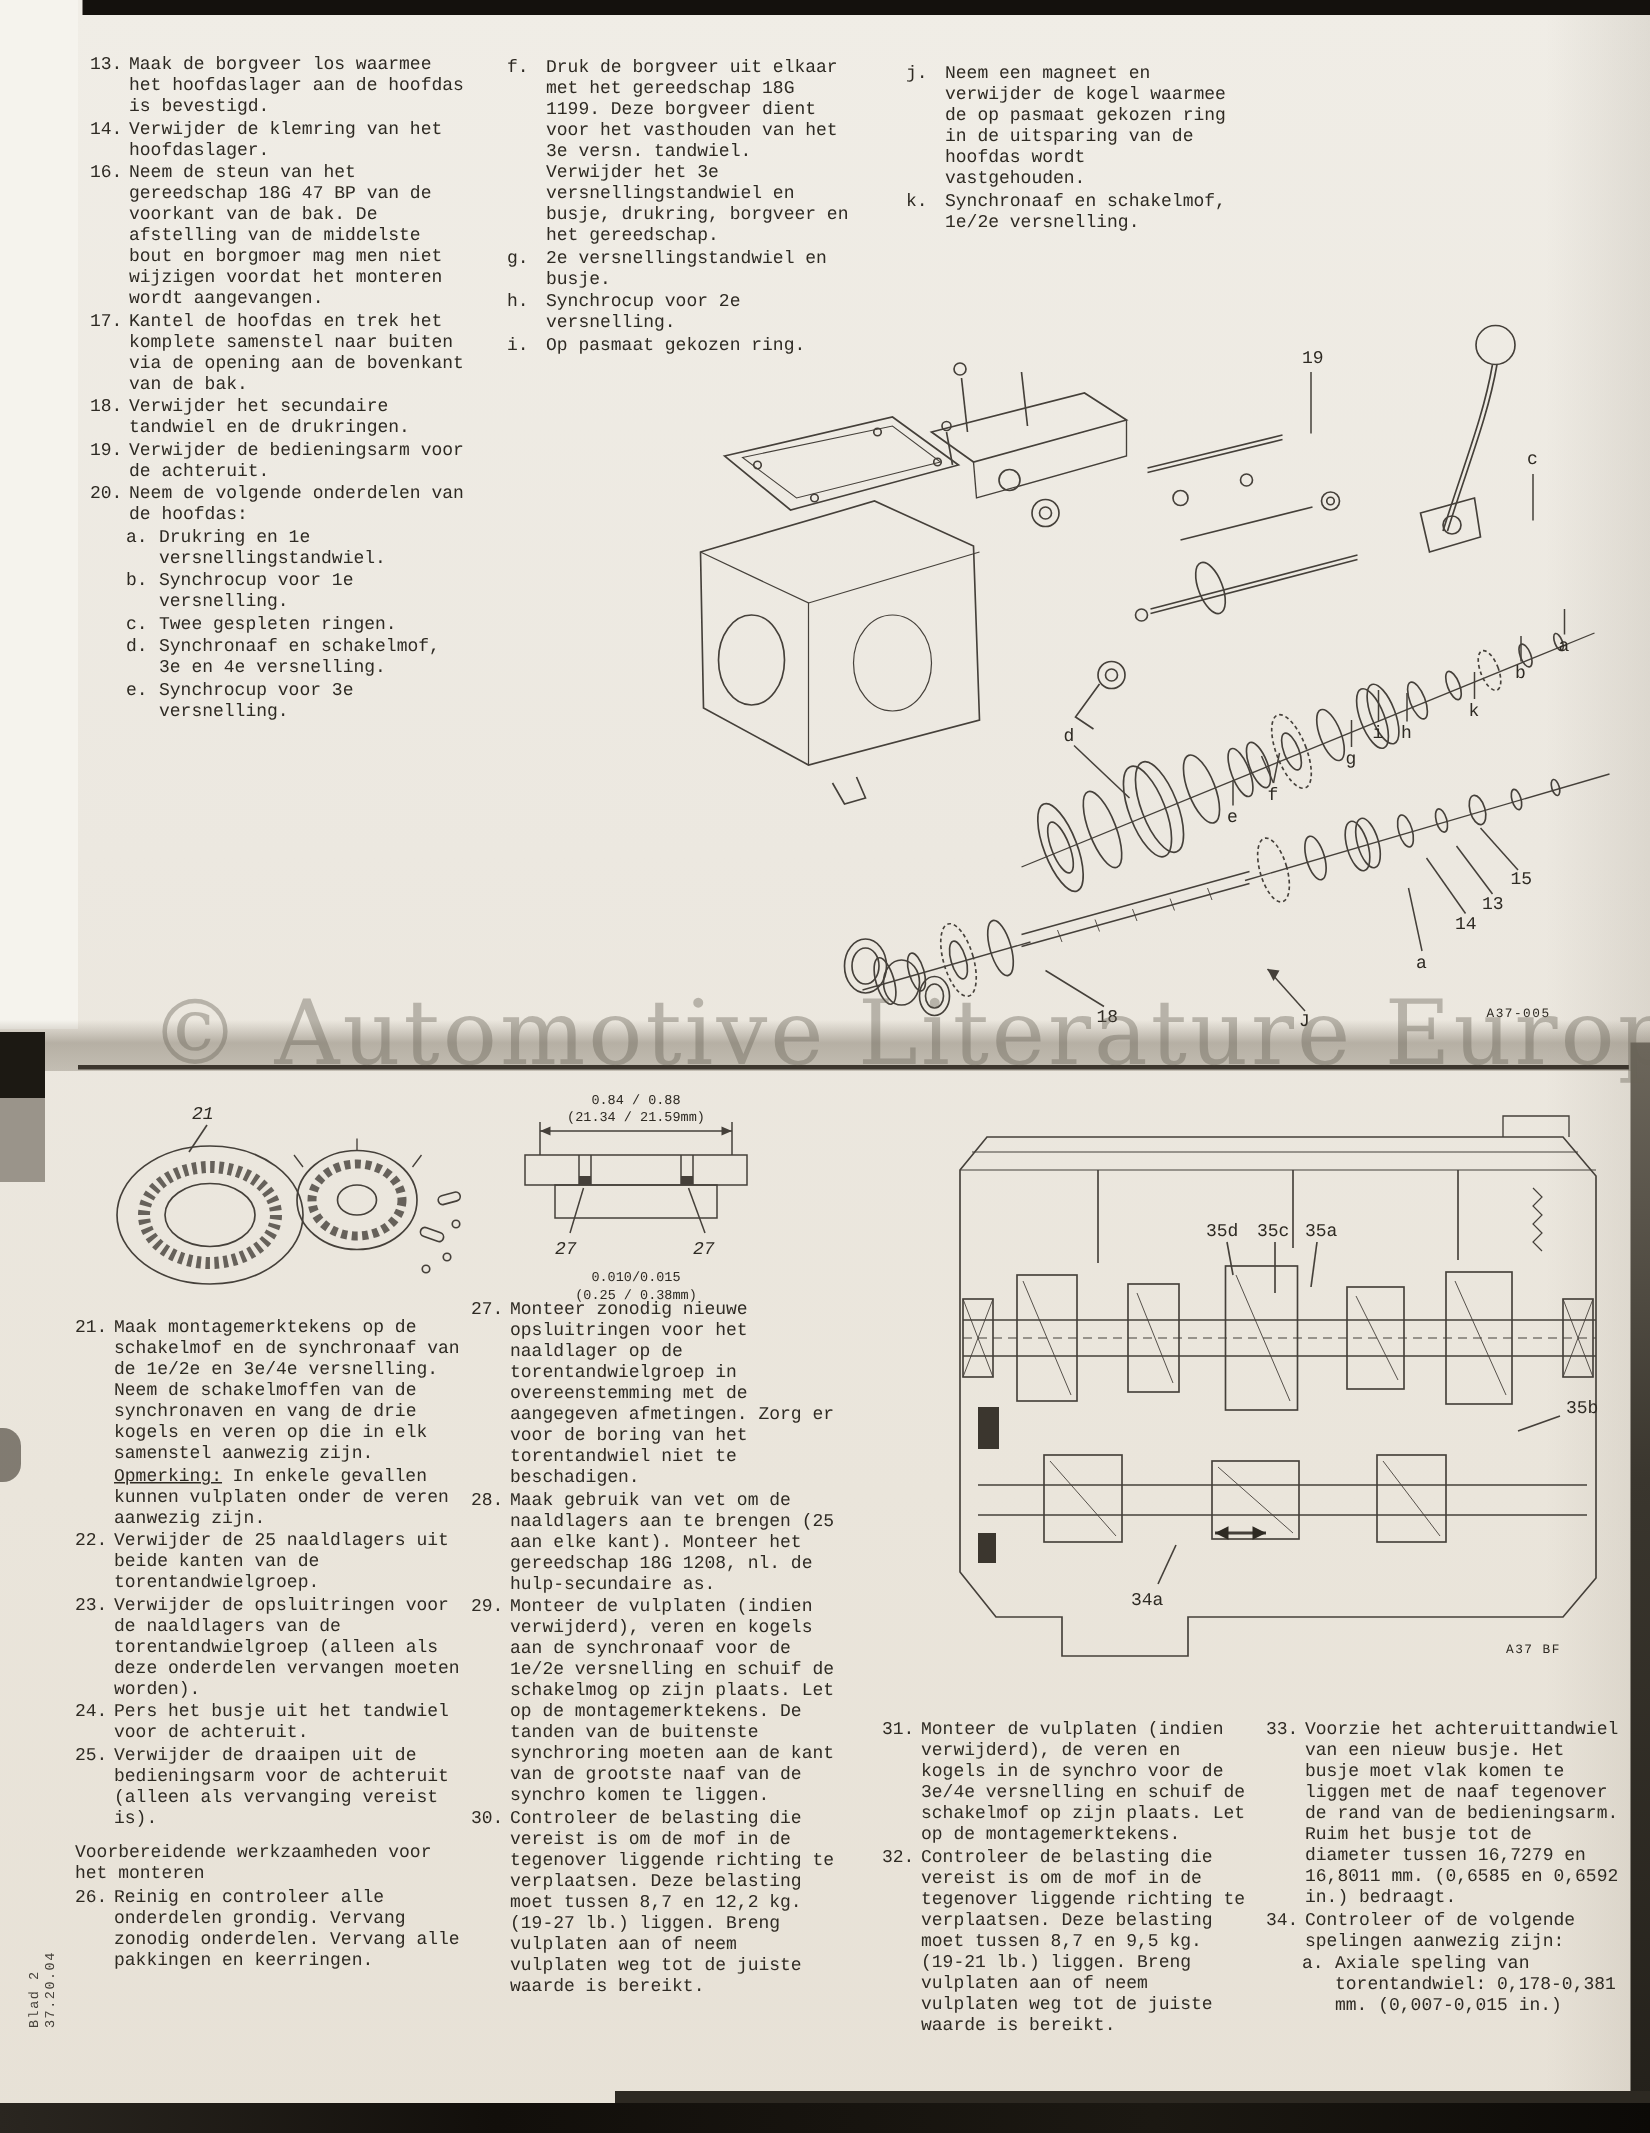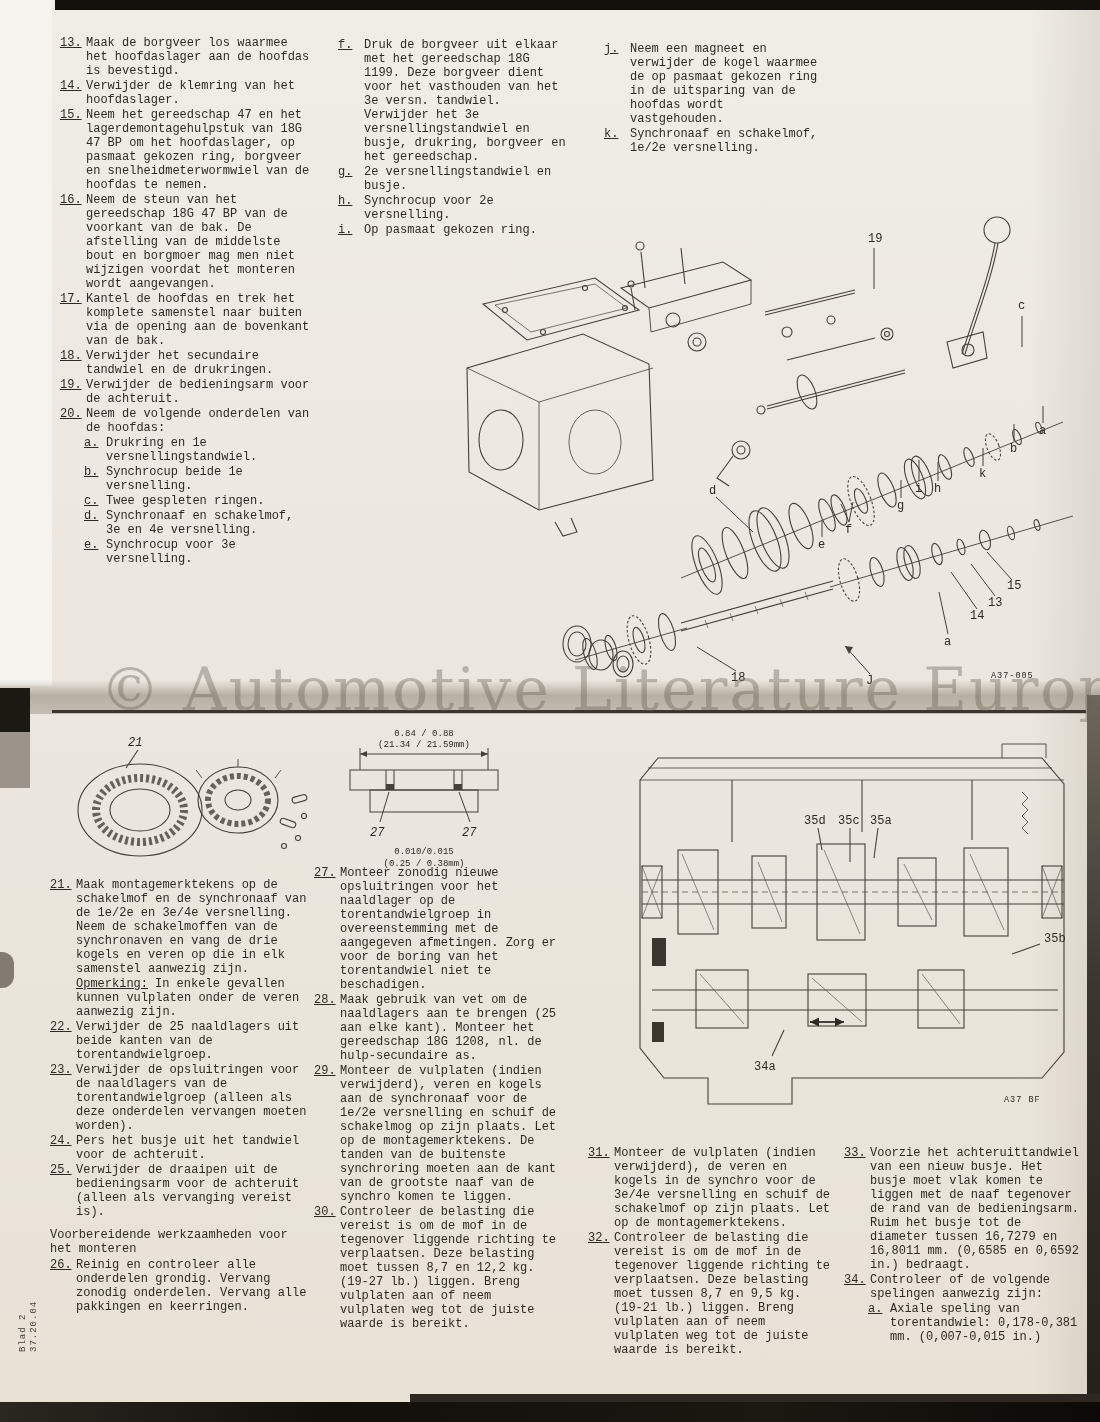--- a/index.html
+++ b/index.html
@@ -28,21 +28,21 @@
   .blob-3 { position:absolute; left:0; top:952px; width:14px; height:36px; background:#544e44; border-radius:0 12px 12px 0; opacity:.7; }
   
   .watermark {
     position:absolute; left:100px; top:654px; width:940px; z-index:5; pointer-events:none;
     font-family:"DejaVu Serif","Liberation Serif",serif; font-size:60px; letter-spacing:2px;
     color:rgba(105,99,88,.40); white-space:nowrap;
   }
   
   .col { position:absolute; z-index:4; font-size:12px; line-height:14px; }
   .item { display:flex; margin-bottom:1px; }
-  .num { flex:0 0 26px;text-decoration:underline; }
+  .num { flex:0 0 26px; }
   .txt { flex:1; }
   .item.sub { padding-left:24px; }
   .item.sub .num { flex:0 0 22px; }
   .item.note { padding-left:26px; }
   .item.hdr { margin-top:9px; margin-bottom:2px; }
   .item.hdr .txt { }
   .lead { margin-right:7px;text-align:center; }
   .lead:empty { display:none; margin:0; }
   .c-top-left  { left:60px;  top:36px;   width:252px; }
   .c-top-mid   { left:338px; top:38px;   width:234px; }
@@ -92,24 +92,20 @@
       <div class="item">
         <span class="num">13.</span>
         <span class="txt"><span>Maak de borgveer los waarmee het hoofdaslager aan de hoofdas is bevestigd.</span></span>
       </div>
 
       <div class="item">
         <span class="num">14.</span>
         <span class="txt"><span>Verwijder de klemring van het hoofdaslager.</span></span>
       </div>
 
-      <div class="item">
-        <span class="num">15.</span>
-        <span class="txt"><span>Neem het gereedschap 47 en het lagerdemontagehulpstuk van 18G 47 BP om het hoofdaslager, op pasmaat gekozen ring, borgveer en snelheidmeterwormwiel van de hoofdas te nemen.</span></span>
-      </div>
 
       <div class="item">
         <span class="num">16.</span>
         <span class="txt"><span>Neem de steun van het gereedschap 18G 47 BP van de voorkant van de bak. De afstelling van de middelste bout en borgmoer mag men niet wijzigen voordat het monteren wordt aangevangen.</span></span>
       </div>
 
       <div class="item">
         <span class="num">17.</span>
         <span class="txt"><span>Kantel de hoofdas en trek het komplete samenstel naar buiten via de opening aan de bovenkant van de bak.</span></span>
       </div>
@@ -129,21 +125,21 @@
         <span class="txt"><span>Neem de volgende onderdelen van de hoofdas:</span></span>
       </div>
 
       <div class="item sub">
         <span class="num">a.</span>
         <span class="txt"><span>Drukring en 1e versnellingstandwiel.</span></span>
       </div>
 
       <div class="item sub">
         <span class="num">b.</span>
-        <span class="txt"><span>Synchrocup beide 1e versnelling.</span></span>
+        <span class="txt"><span>Synchrocup voor 1e versnelling.</span></span>
       </div>
 
       <div class="item sub">
         <span class="num">c.</span>
         <span class="txt"><span>Twee gespleten ringen.</span></span>
       </div>
 
       <div class="item sub">
         <span class="num">d.</span>
         <span class="txt"><span>Synchronaaf en schakelmof, 3e en 4e versnelling.</span></span>

